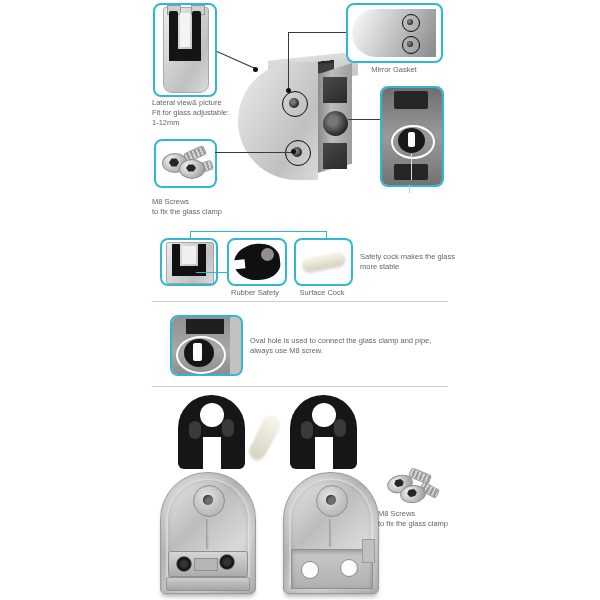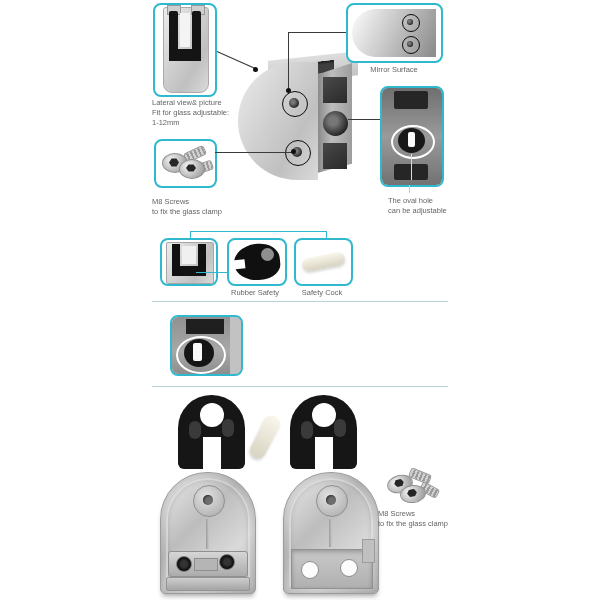--- a/index.html
+++ b/index.html
@@ -83,37 +83,33 @@
   </div>
 
   <div class="teal-box" style="left:346px;top:3px;width:93px;height:56px;">
     <div class="abs" style="left:4px;top:4px;width:84px;height:48px;border-radius:26px 0 0 26px;background:linear-gradient(115deg,#f1f1f1 10%,#c9c9c9 45%,#8f8f8f 95%);"></div>
     <div class="ring" style="left:54px;top:9px;width:16px;height:16px;"></div>
     <div class="hole-dark" style="left:59px;top:14px;width:6px;height:6px;"></div>
     <div class="ring" style="left:54px;top:31px;width:16px;height:16px;"></div>
     <div class="hole-dark" style="left:59px;top:36px;width:6px;height:6px;"></div>
   </div>
   <div class="abs note" style="left:349px;top:65px;width:90px;text-align:center;">
-    <span>Mirror Surface</span>
+    <span>Mirror Gasket</span>
   </div>
 
   <div class="teal-box" style="left:380px;top:86px;width:60px;height:97px;">
     <div class="abs" style="inset:0;background:linear-gradient(180deg,#6f6f6f,#9a9a9a 50%,#727272);"></div>
     <div class="abs" style="left:12px;top:3px;width:34px;height:18px;background:#262626;border-radius:2px;"></div>
     <div class="abs" style="left:12px;top:76px;width:34px;height:16px;background:#262626;border-radius:2px;"></div>
     <div class="white-ellipse" style="left:9px;top:37px;width:40px;height:30px;"></div>
     <div class="abs" style="left:16px;top:40px;width:27px;height:25px;border-radius:50%;background:#181818;"></div>
     <div class="abs" style="left:26px;top:44px;width:7px;height:15px;background:#fafafa;border-radius:2px;"></div>
     <div class="abs" style="left:29px;top:66px;width:1px;height:26px;background:#ddd;"></div>
   </div>
   <div class="abs" style="left:409px;top:185px;width:1px;height:8px;background:#c9c9c9;"></div>
-  <div class="abs note" style="left:388px;top:196px;width:80px;">
-    <span>The oval hole</span>
-    <span>can be adjustable</span>
-  </div>
 
   <div class="line" style="left:217px;top:51px;width:44px;height:1px;transform:rotate(24deg);transform-origin:left center;"></div>
   <div class="dot" style="left:253px;top:67px;"></div>
   <div class="line" style="left:288px;top:32px;width:58px;height:1px;"></div>
   <div class="line" style="left:288px;top:32px;width:1px;height:57px;"></div>
   <div class="dot" style="left:286px;top:88px;"></div>
   <div class="line" style="left:215px;top:152px;width:77px;height:1px;"></div>
   <div class="dot" style="left:291px;top:149px;"></div>
   <div class="line" style="left:348px;top:119px;width:32px;height:1px;"></div>
 
@@ -136,35 +132,41 @@
     <div class="abs" style="left:1px;top:20px;width:15px;height:9px;background:#fff;transform:rotate(-6deg);"></div>
   </div>
   <div class="abs note" style="left:225px;top:288px;width:60px;text-align:center;">
     <span>Rubber Safety</span>
   </div>
 
   <div class="teal-box" style="left:294px;top:238px;width:55px;height:44px;">
     <div class="capsule" style="left:6px;top:15px;width:43px;height:13px;transform:rotate(-11deg);"></div>
   </div>
   <div class="abs note" style="left:292px;top:288px;width:60px;text-align:center;">
-    <span>Safety Cock</span>
-  </div>
-
+    <span>Surface Cock</span>
+  </div>
+
+  <div class="abs note" style="left:360px;top:252px;width:115px;">
+    <span>Safety cock makes the glass</span>
+    <span>more stable</span>
+  </div>
 
   <div class="divider" style="top:301px;"></div>
 
   <div class="teal-box" style="left:170px;top:315px;width:69px;height:57px;">
     <div class="abs" style="inset:0;background:linear-gradient(180deg,#909090,#a8a8a8 60%,#8d8d8d);"></div>
     <div class="abs" style="left:14px;top:2px;width:38px;height:15px;background:#1f1f1f;"></div>
     <div class="abs" style="left:58px;top:0;width:11px;height:57px;background:#c2c2c2;"></div>
     <div class="white-ellipse" style="left:4px;top:19px;width:46px;height:34px;"></div>
     <div class="abs" style="left:12px;top:22px;width:30px;height:28px;border-radius:50%;background:#151515;"></div>
     <div class="abs" style="left:21px;top:26px;width:9px;height:18px;background:#fafafa;border-radius:2px;"></div>
   </div>
   <div class="abs note" style="left:250px;top:336px;width:200px;">
+    <span>Oval hole is used to connect the glass clamp and pipe,</span>
+    <span>always use M8 screw.</span>
   </div>
 
   <div class="divider" style="top:386px;"></div>
 
   <div class="abs" style="left:178px;top:395px;width:67px;height:74px;">
     <div class="abs" style="inset:0;background:#161616;border-radius:33px 33px 6px 6px;"></div>
     <div class="abs" style="left:22px;top:8px;width:24px;height:24px;background:#fff;border-radius:50%;"></div>
     <div class="abs" style="left:25px;top:42px;width:18px;height:32px;background:#fff;"></div>
     <div class="gasket-bump" style="left:11px;top:26px;width:12px;height:18px;"></div>
     <div class="gasket-bump" style="left:44px;top:24px;width:12px;height:18px;"></div>

